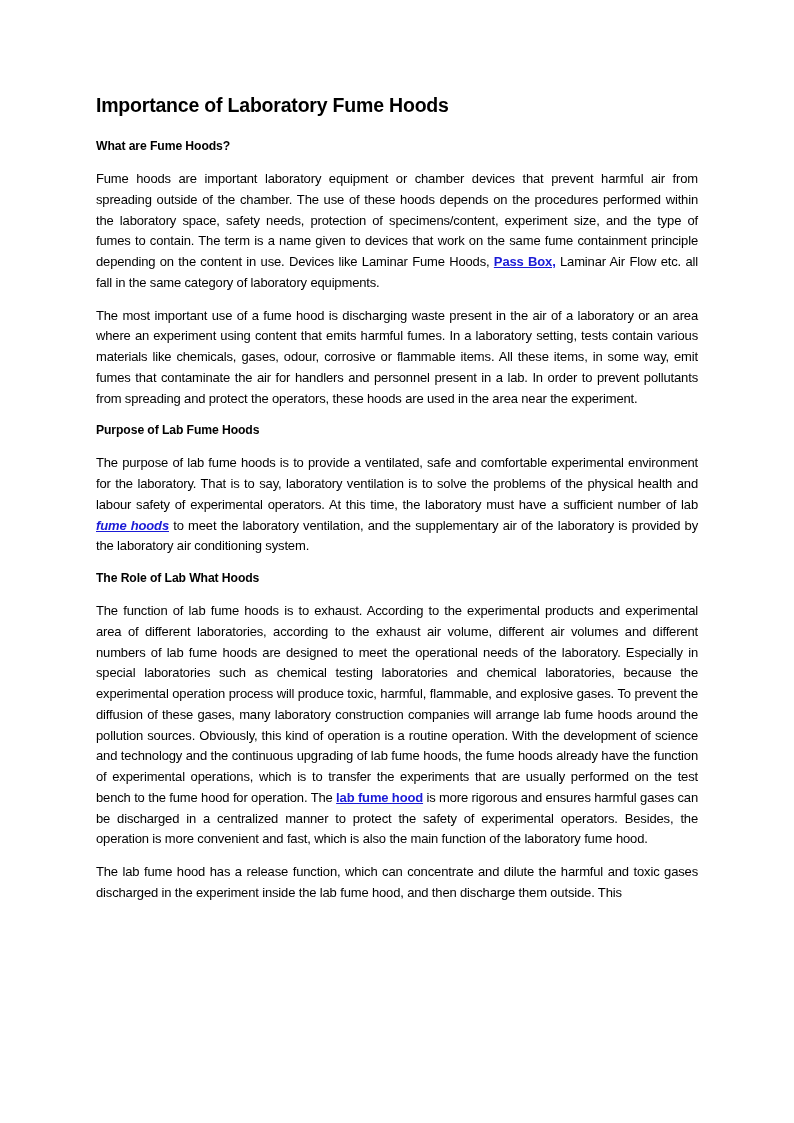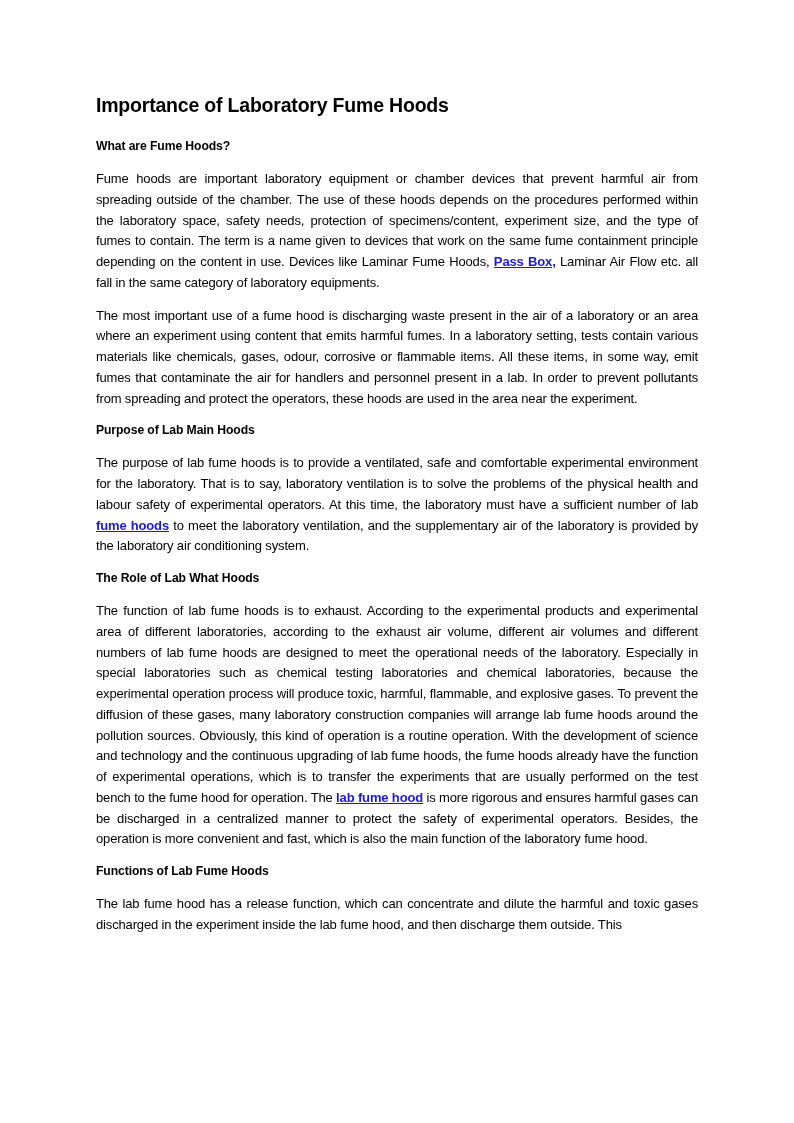--- a/index.html
+++ b/index.html
@@ -14,34 +14,33 @@
     }
     h2 {
       font-size: 12.2px; font-weight: bold; margin: 0 0 14px 0; line-height: 18px;
       letter-spacing: -0.1px;
     }
     p {
       font-size: 13px; line-height: 20.75px; margin: 0 0 12px 0; text-align: justify;
       letter-spacing: -0.15px;
     }
     a { color: #1a1ad6; text-decoration: underline; font-weight: bold; }
-    a.italic { }
+    a.italic { font-style: italic; }
   </style>
 </head>
 <body>
 
 <div class="page">
   <h1>Importance of Laboratory Fume Hoods</h1>
 
   <h2>What are Fume Hoods?</h2>
   <p><span>Fume hoods are important laboratory equipment or chamber devices that prevent harmful air from spreading outside of the chamber. The use of these hoods depends on the procedures performed within the laboratory space, safety needs, protection of specimens/content, experiment size, and the type of fumes to contain. The term is a name given to devices that work on the same fume containment principle depending on the content in use. Devices like Laminar Fume Hoods, </span><a href="#" style="color: rgb(26, 26, 214);">Pass Box,</a><span> Laminar Air Flow etc. all fall in the same category of laboratory equipments.</span></p>
 
   <p>The most important use of a fume hood is discharging waste present in the air of a laboratory or an area where an experiment using content that emits harmful fumes. In a laboratory setting, tests contain various materials like chemicals, gases, odour, corrosive or flammable items. All these items, in some way, emit fumes that contaminate the air for handlers and personnel present in a lab. In order to prevent pollutants from spreading and protect the operators, these hoods are used in the area near the experiment.</p>
 
-  <h2>Purpose of Lab Main Hoods</h2>
+  <h2>Purpose of Lab Fume Hoods</h2>
   <p><span>The purpose of lab fume hoods is to provide a ventilated, safe and comfortable experimental environment for the laboratory. That is to say, laboratory ventilation is to solve the problems of the physical health and labour safety of experimental operators. At this time, the laboratory must have a sufficient number of lab </span><a href="#" class="italic" style="color: rgb(26, 26, 214);">fume hoods</a><span> to meet the laboratory ventilation, and the supplementary air of the laboratory is provided by the laboratory air conditioning system.</span></p>
 
   <h2>The Role of Lab What Hoods</h2>
   <p><span>The function of lab fume hoods is to exhaust. According to the experimental products and experimental area of different laboratories, according to the exhaust air volume, different air volumes and different numbers of lab fume hoods are designed to meet the operational needs of the laboratory. Especially in special laboratories such as chemical testing laboratories and chemical laboratories, because the experimental operation process will produce toxic, harmful, flammable, and explosive gases. To prevent the diffusion of these gases, many laboratory construction companies will arrange lab fume hoods around the pollution sources. Obviously, this kind of operation is a routine operation. With the development of science and technology and the continuous upgrading of lab fume hoods, the fume hoods already have the function of experimental operations, which is to transfer the experiments that are usually performed on the test bench to the fume hood for operation. The </span><a href="#" style="color: rgb(26, 26, 214);">lab fume hood</a><span> is more rigorous and ensures harmful gases can be discharged in a centralized manner to protect the safety of experimental operators. Besides, the operation is more convenient and fast, which is also the main function of the laboratory fume hood.</span></p>
 
-  <h2>Functions of Lab Fume Hoods</h2>
   <p>The lab fume hood has a release function, which can concentrate and dilute the harmful and toxic gases discharged in the experiment inside the lab fume hood, and then discharge them outside. This</p>
 </div>
 
 </body></html>

